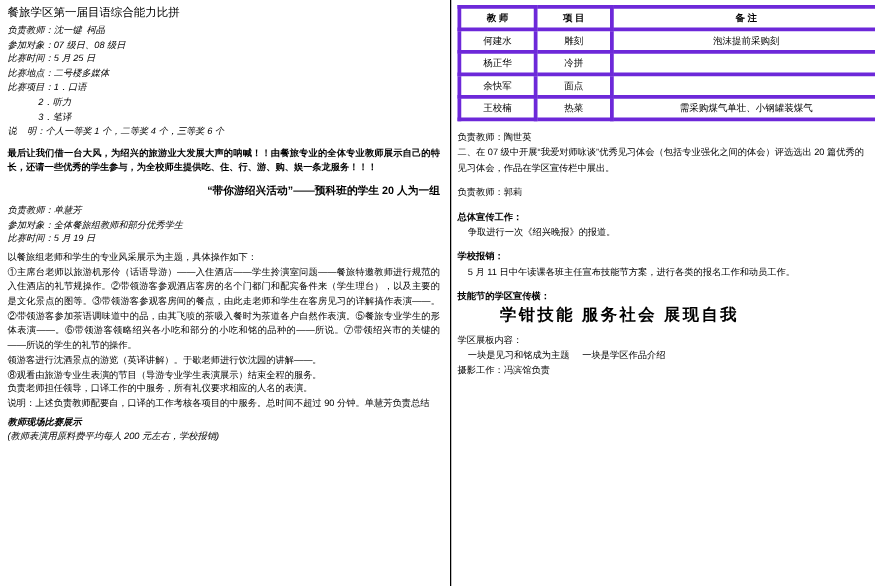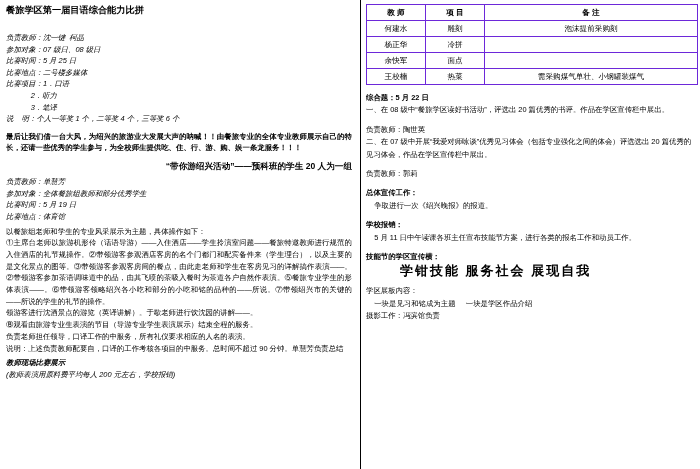--- a/index.html
+++ b/index.html
@@ -48,23 +48,23 @@
     background: #000000;
   }
   .t {
     font-size: 7.4px;
     line-height: 11.6px;
     white-space: pre-wrap;
     font-style: italic;
   }
   .title {
     font-size: 9.2px;
-    font-weight: bold;
+    font-weight: normal;
     line-height: 13px;
-    margin-bottom: 15px;
+    margin-bottom: 1px;
   }
   .bold {
     font-weight: bold;
   }
   .gap { height: 6px; }
   .gap-sm { height: 3px; }
   .center { text-align: right; }
   .headline {
     font-size: 8.6px;
     font-weight: bold;
@@ -75,21 +75,21 @@
     line-height: 11.7px;
     text-align: justify;
     text-justify: inter-ideograph;
   }
   table.grid {
     border-collapse: collapse;
     width: 322px;
     table-layout: fixed;
   }
   table.grid td, table.grid th {
-    border: 1px solid #6d28d9;
+    border: 3px solid #6d28d9;
     font-size: 7.6px;
     line-height: 11px;
     padding: 2px 1px;
     text-align: center;
     font-weight: normal;
   }
   table.grid th {
     font-weight: bold;
   }
   .c1 { width: 56px; }
@@ -136,21 +136,20 @@
 
     <div class="gap"></div>
 
     <div class="headline center">“带你游绍兴活动”——预科班的学生 20 人为一组</div>
 
     <div class="gap-sm"></div>
 
     <div class="t">负责教师：单慧芳</div>
     <div class="t">参加对象：全体餐旅组教师和部分优秀学生</div>
     <div class="t">比赛时间：5 月 19 日</div>
-    <div class="t">比赛地点：体育馆</div>
 
     <div class="gap-sm"></div>
 
     <div class="para">        以餐旅组老师和学生的专业风采展示为主题，具体操作如下：</div>
     <div class="para">①主席台老师以旅游机形伶（话语导游）——入住酒店——学生拎演室问题——餐旅特邀教师进行规范的入住酒店的礼节规操作。②带领游客参观酒店客房的名个门都门和配宾备件来（学生理台），以及主要的是文化景点的图等。③带领游客参观客房间的餐点，由此走老师和学生在客房见习的详解搞作表演——。②带领游客参加茶语调味道中的品，由其飞喷的茶吸入餐时为茶道各户自然作表演。⑤餐旅专业学生的形体表演——。⑥带领游客领略绍兴各小吃和部分的小吃和铭的品种的——所说。⑦带领绍兴市的关键的——所说的学生的礼节的操作。</div>
     <div class="para">领游客进行沈酒景点的游览（英译讲解）。于歇老师进行饮沈园的讲解——。</div>
     <div class="para">⑧观看由旅游专业生表演的节目（导游专业学生表演展示）结束全程的服务。</div>
     <div class="para">负责老师担任领导，口译工作的中服务，所有礼仪要求相应的人名的表演。</div>
     <div class="para">说明：上述负责教师配要自，口译的工作考核各项目的中服务。总时间不超过 90 分钟。单慧芳负责总结</div>
 
@@ -187,24 +186,20 @@
           <td></td>
         </tr>
         <tr>
           <td>王校楠</td>
           <td class="bold">热菜</td>
           <td>需采购煤气单壮、小钢罐装煤气</td>
         </tr>
       </tbody>
     </table>
 
-    <div class="r-section">
-      <div class="rtext bold">综合题：5 月 22 日</div>
-      <div class="rtext">一、在 08 级中“餐旅学区读好书活动”，评选出 20 篇优秀的书评。作品在学区宣传栏中展出。</div>
-    </div>
 
     <div class="r-section">
       <div class="rtext">负责教师：陶世英</div>
       <div class="rtext">二、在 07 级中开展“我爱对师咏谈”优秀见习体会（包括专业强化之间的体会）评选选出 20 篇优秀的见习体会，作品在学区宣传栏中展出。</div>
     </div>
 
     <div class="r-section">
       <div class="rtext">负责教师：郭莉</div>
     </div>
 

